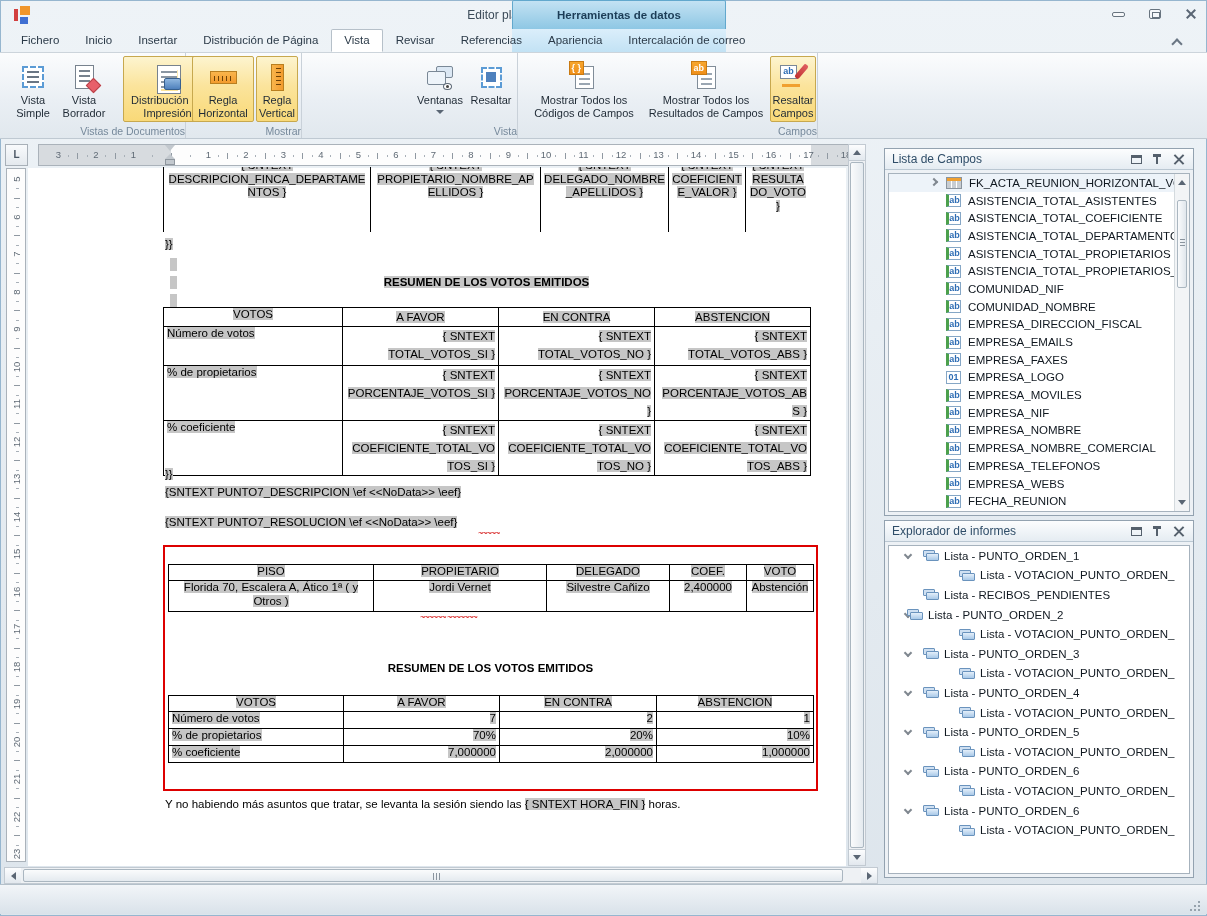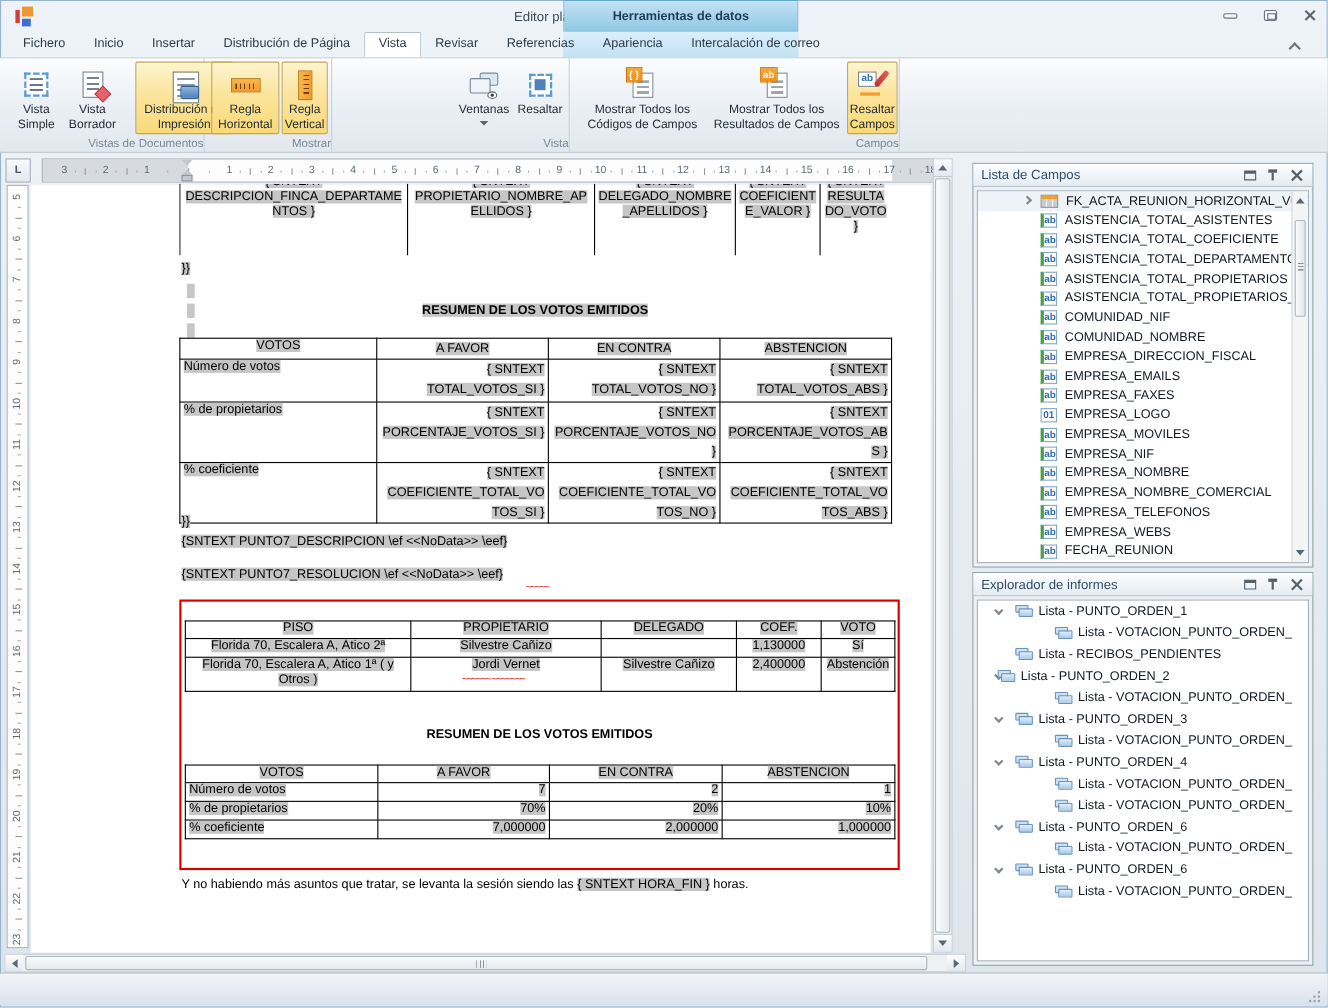--- a/index.html
+++ b/index.html
@@ -532,27 +532,20 @@
           <col style="width:67px">
         </colgroup>
         <tbody>
           <tr class="hrow">
             <td><span class="hl">PISO</span></td>
             <td><span class="hl">PROPIETARIO</span></td>
             <td><span class="hl">DELEGADO</span></td>
             <td><span class="hl">COEF.</span></td>
             <td><span class="hl">VOTO</span></td>
           </tr>
-          <tr style="height:17px">
-            <td><span class="hl">Florida 70, Escalera A, Ático 2ª</span></td>
-            <td><span class="hl">Silvestre Cañizo</span></td>
-            <td></td>
-            <td><span class="hl">1,130000</span></td>
-            <td><span class="hl">Sí</span></td>
-          </tr>
           <tr style="height:31px">
             <td><span class="hl">Florida 70, Escalera A, Ático 1ª ( y Otros )</span></td>
             <td><span class="hl">Jordi Vernet</span></td>
             <td><span class="hl">Silvestre Cañizo</span></td>
             <td><span class="hl">2,400000</span></td>
             <td><span class="hl">Abstención</span></td>
           </tr>
         </tbody>
       </table>
     </div>
@@ -759,39 +752,44 @@
       </div>
       <div class="tr-row" style="padding-left:34px">
         <span class="chev chev-d"></span>
         <span class="icon-list"></span>
         <span class="tr-label">Lista - PUNTO_ORDEN_4</span>
       </div>
       <div class="tr-row" style="padding-left:70px">
         <span class="icon-list"></span>
         <span class="tr-label">Lista - VOTACION_PUNTO_ORDEN_</span>
       </div>
-      <div class="tr-row" style="padding-left:70px">
-        <span class="icon-list"></span>
-        <span class="tr-label">Lista - VOTACION_PUNTO_ORDEN_</span>
-      </div>
       <div class="tr-row" style="padding-left:34px">
         <span class="chev chev-d"></span>
         <span class="icon-list"></span>
-        <span class="tr-label">Lista - PUNTO_ORDEN_6</span>
+        <span class="tr-label">Lista - PUNTO_ORDEN_5</span>
       </div>
       <div class="tr-row" style="padding-left:70px">
         <span class="icon-list"></span>
         <span class="tr-label">Lista - VOTACION_PUNTO_ORDEN_</span>
       </div>
       <div class="tr-row" style="padding-left:34px">
         <span class="chev chev-d"></span>
         <span class="icon-list"></span>
         <span class="tr-label">Lista - PUNTO_ORDEN_6</span>
       </div>
       <div class="tr-row" style="padding-left:70px">
         <span class="icon-list"></span>
         <span class="tr-label">Lista - VOTACION_PUNTO_ORDEN_</span>
       </div>
+      <div class="tr-row" style="padding-left:34px">
+        <span class="chev chev-d"></span>
+        <span class="icon-list"></span>
+        <span class="tr-label">Lista - PUNTO_ORDEN_6</span>
+      </div>
+      <div class="tr-row" style="padding-left:70px">
+        <span class="icon-list"></span>
+        <span class="tr-label">Lista - VOTACION_PUNTO_ORDEN_</span>
+      </div>
     </div>
 </div>
 
 <div class="statusbar"></div>
 <div class="grip"></div>
 
 </body></html>

